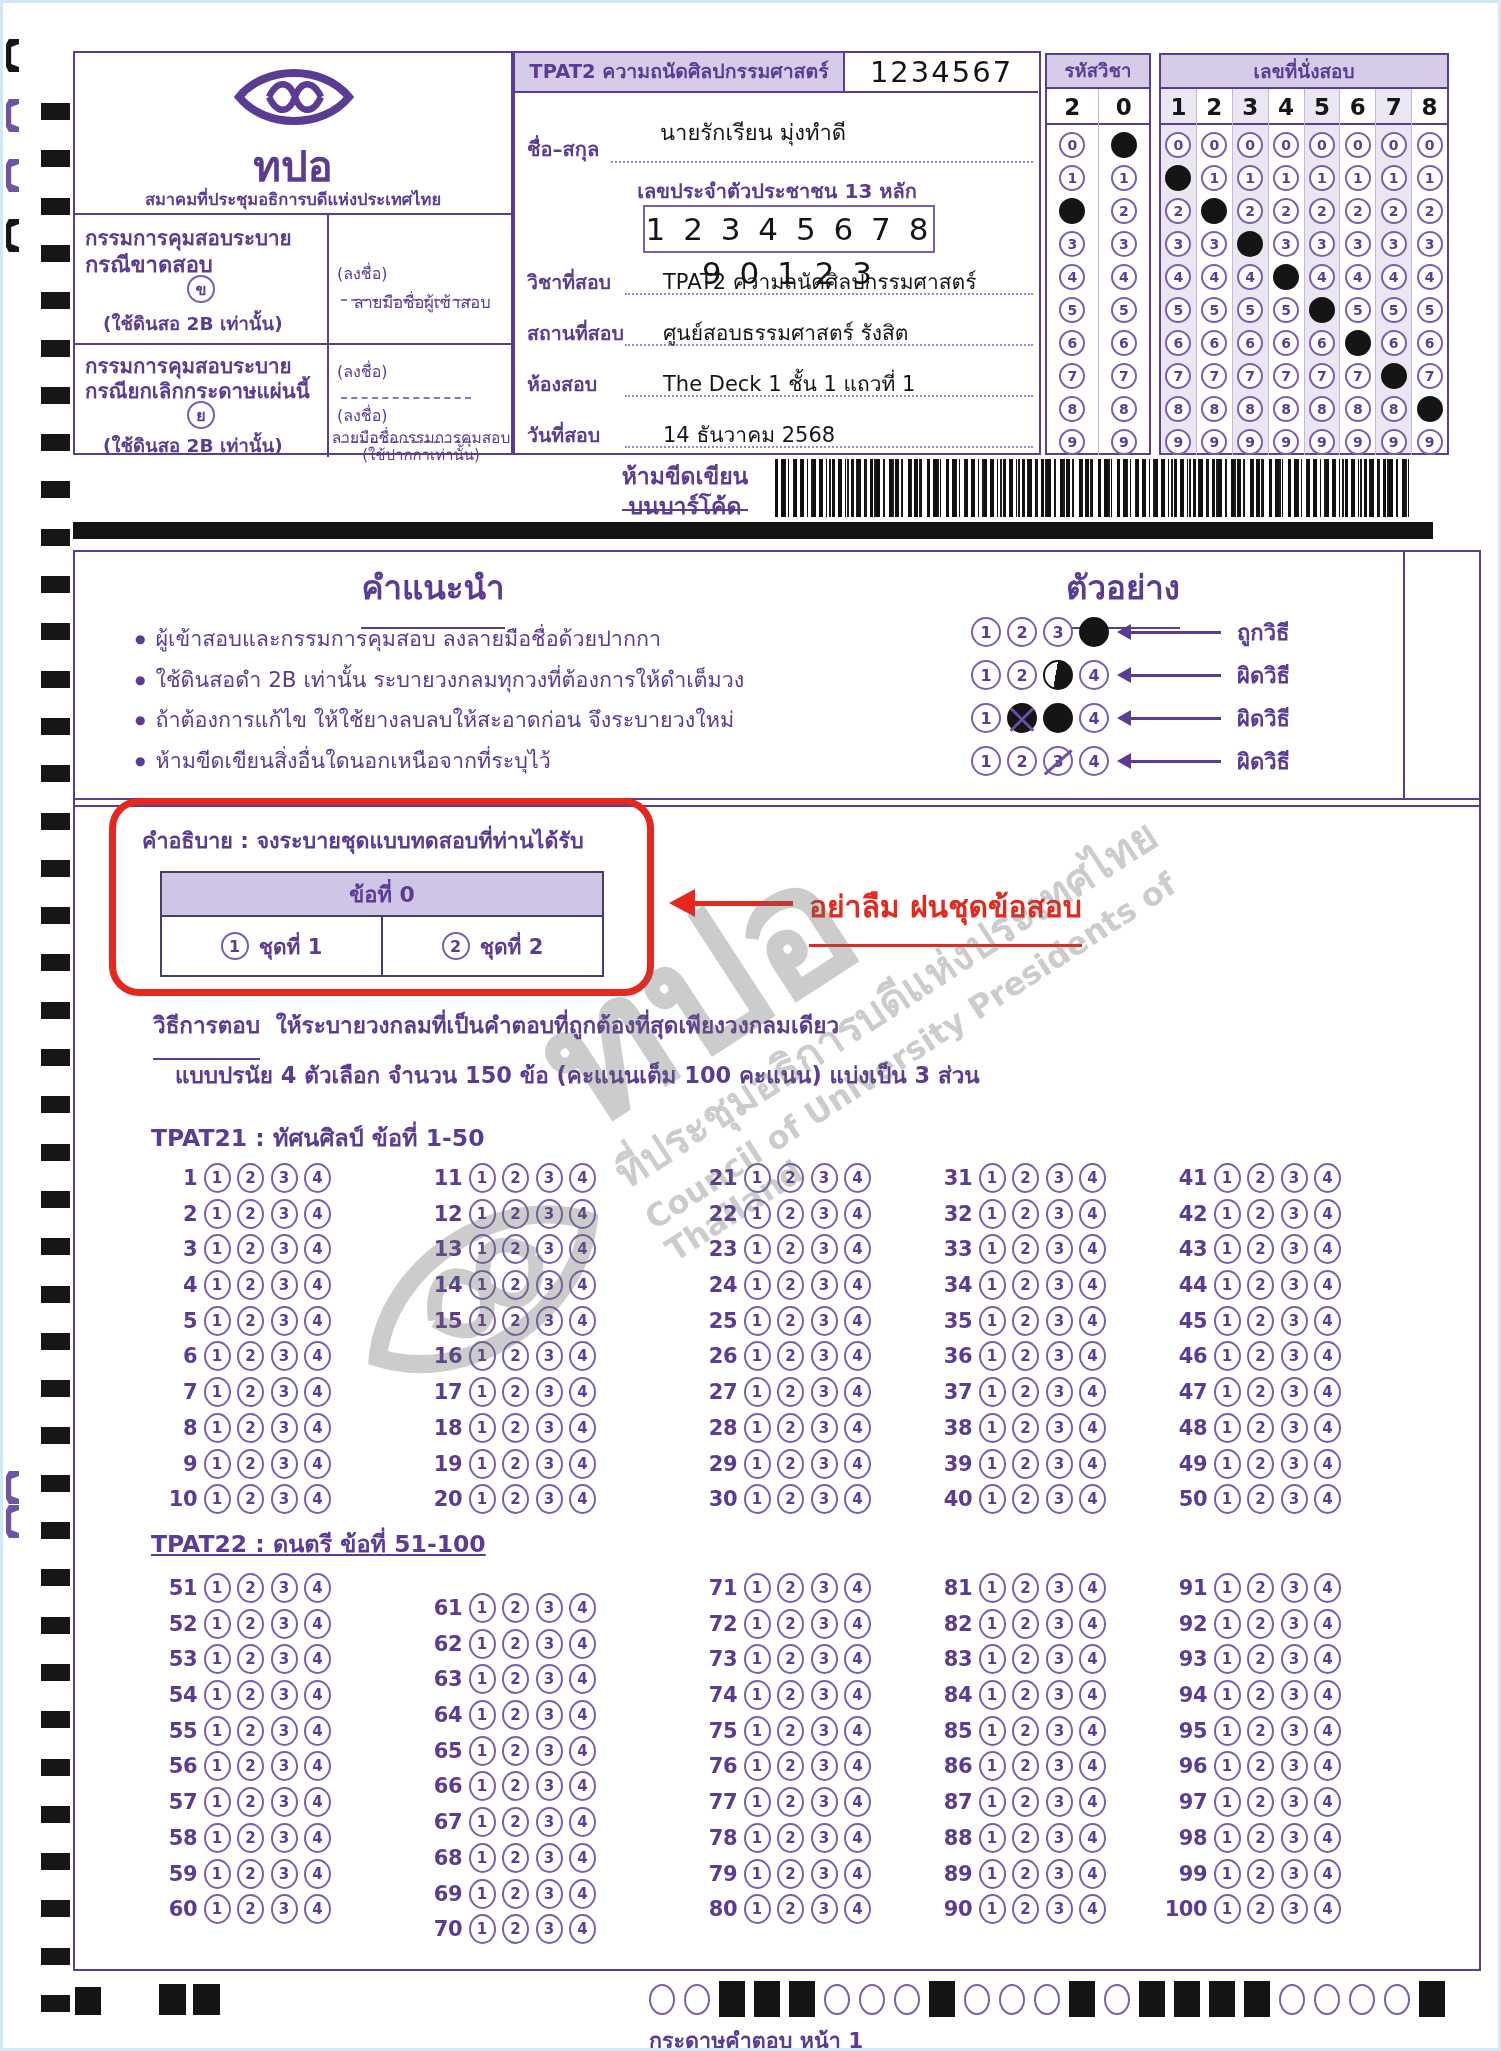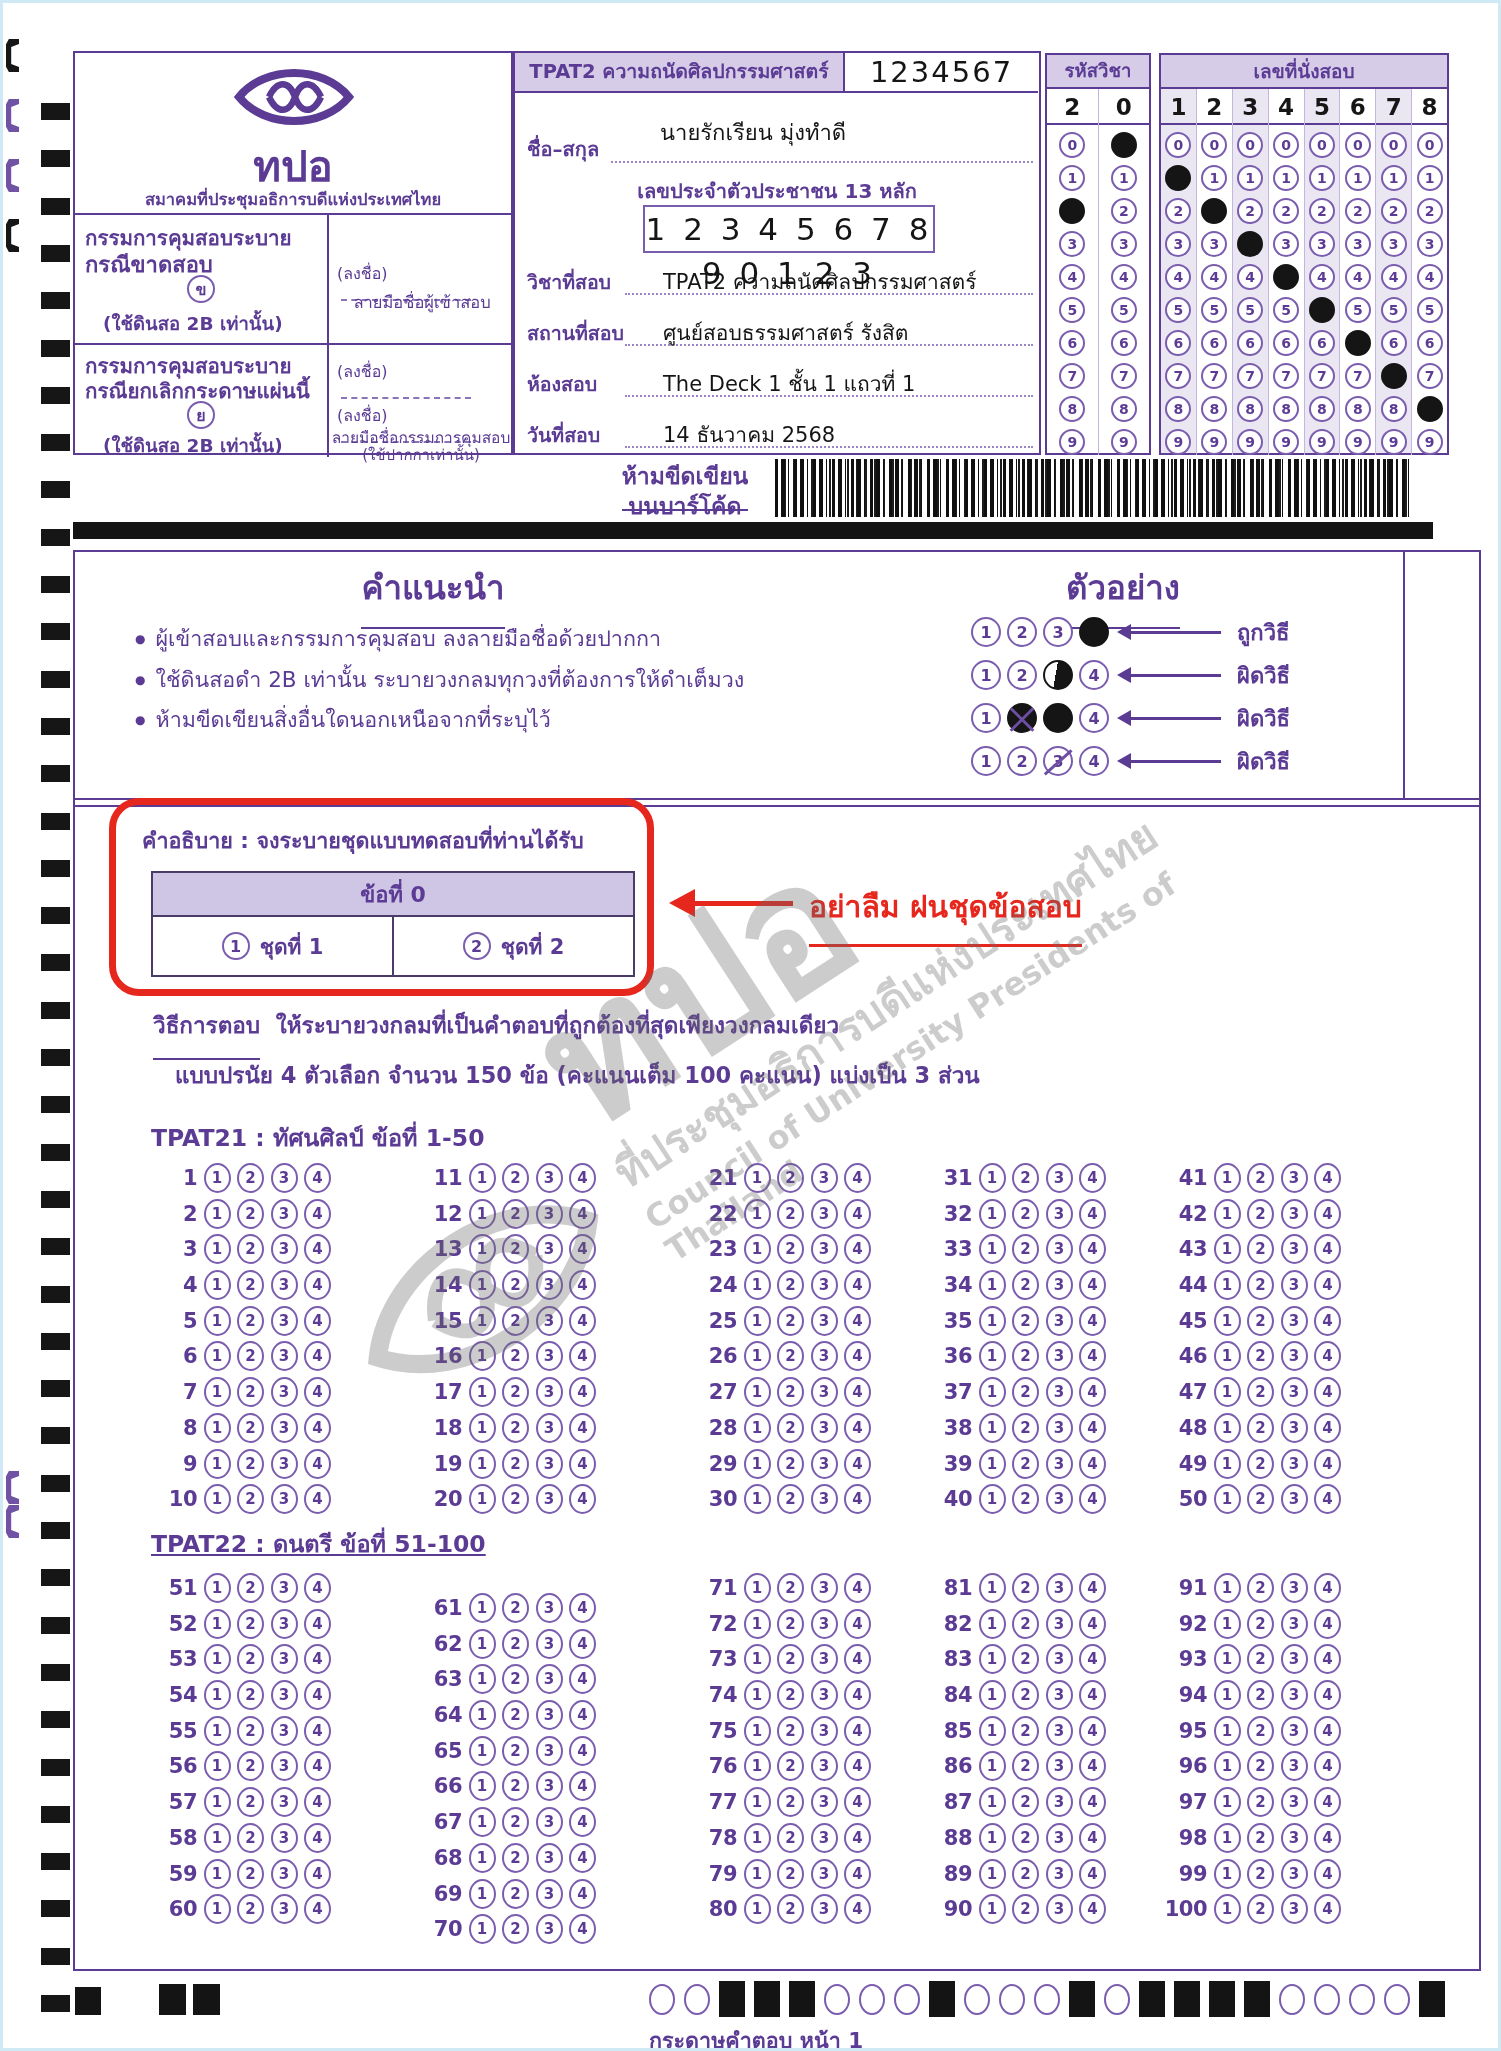--- a/index.html
+++ b/index.html
@@ -52,21 +52,21 @@
   .fieldline{position:absolute;border-bottom:2.5px dotted #9a86c4;}
   
   #barcode{position:absolute;left:772px;top:456px;width:634px;height:58px;
     background-image:repeating-linear-gradient(90deg,rgba(16,16,16,.95) 0 2px,transparent 2px 9px),
       repeating-linear-gradient(90deg,#101010 0 3px,#fff 3px 6px,#101010 6px 10px,#fff 10px 13px,#101010 13px 14px,#fff 14px 19px);}
   
   #redbox{position:absolute;left:106px;top:795px;width:545px;height:198px;border:7px solid #e6271e;border-radius:30px;}
   .ra-shaft{position:absolute;left:678px;top:898px;width:112px;height:5px;background:#e6271e;}
   .ra-head{position:absolute;left:652px;top:886px;width:0;height:0;border:14px solid transparent;border-right:26px solid #e6271e;}
   
-  #set-table{position:absolute;left:35px;top:66px;width:484px;border:2.5px solid #4a3b68;}
+  #set-table{position:absolute;left:44px;top:66px;width:444px;border:2.5px solid #4a3b68;}
   #set-table .hd{height:44px;line-height:44px;background:#cfc5e4;text-align:center;
                  font-size:22px;font-weight:700;color:#5b3b94;border-bottom:2.5px solid #4a3b68;}
   #set-table .opts{display:flex;height:58px;}
   #set-table .opt{flex:1;display:flex;align-items:center;justify-content:center;font-size:21px;font-weight:700;}
   #set-table .opt+.opt{border-left:2.5px solid #4a3b68;}
   .opt-bub{width:28px;height:28px;font-size:16px;margin-right:10px;}
   
   #fmarks{position:absolute;left:646px;top:1978px;display:flex;align-items:center;gap:9px;}
   .fm-ci{width:26px;height:31px;border:2.5px solid #7a5dae;border-radius:50%;background:#fff;flex:none;}
   .fm-sq{width:26px;height:36px;background:#141414;flex:none;}
@@ -349,20 +349,21 @@
   <div class="abs" style="left:1400px;top:547px;height:250px;border-left:2px solid #5b3b94;"></div>
   <div class="abs" style="left:70px;top:795px;width:1408px;border-top:2.5px solid #5b3b94;"></div>
   <div class="abs" style="left:70px;top:802px;width:1408px;border-top:2.5px solid #5b3b94;"></div>
 
   <div class="abs ctr bold" style="left:255px;top:558px;width:350px;font-size:33px;">
     <span class="u">คำแนะนำ</span>
   </div>
   <ul class="bullets abs" style="left:132px;top:616px;width:820px;" id="bullet-list">
       <li>ผู้เข้าสอบและกรรมการคุมสอบ ลงลายมือชื่อด้วยปากกา</li>
       <li>ใช้ดินสอดำ 2B เท่านั้น ระบายวงกลมทุกวงที่ต้องการให้ดำเต็มวง</li>
+      <li>ถ้าต้องการแก้ไข ให้ใช้ยางลบลบให้สะอาดก่อน จึงระบายวงใหม่</li>
       <li>ห้ามขีดเขียนสิ่งอื่นใดนอกเหนือจากที่ระบุไว้</li>
     </ul>
 
   <div class="abs ctr bold" style="left:1010px;top:558px;width:220px;font-size:33px;">
     <span class="u">ตัวอย่าง</span>
   </div>
   <div class="abs" id="ex-rows" style="left:968px;top:614px;">
       <div class="ex-row">
         <span class="bub exb">1</span>
         <span class="bub exb">2</span>

